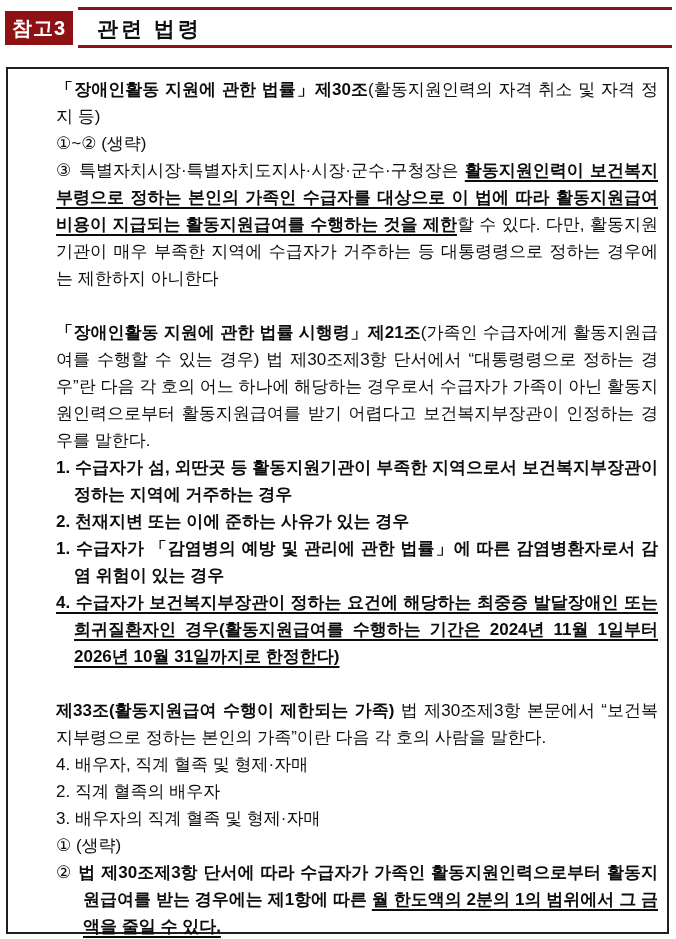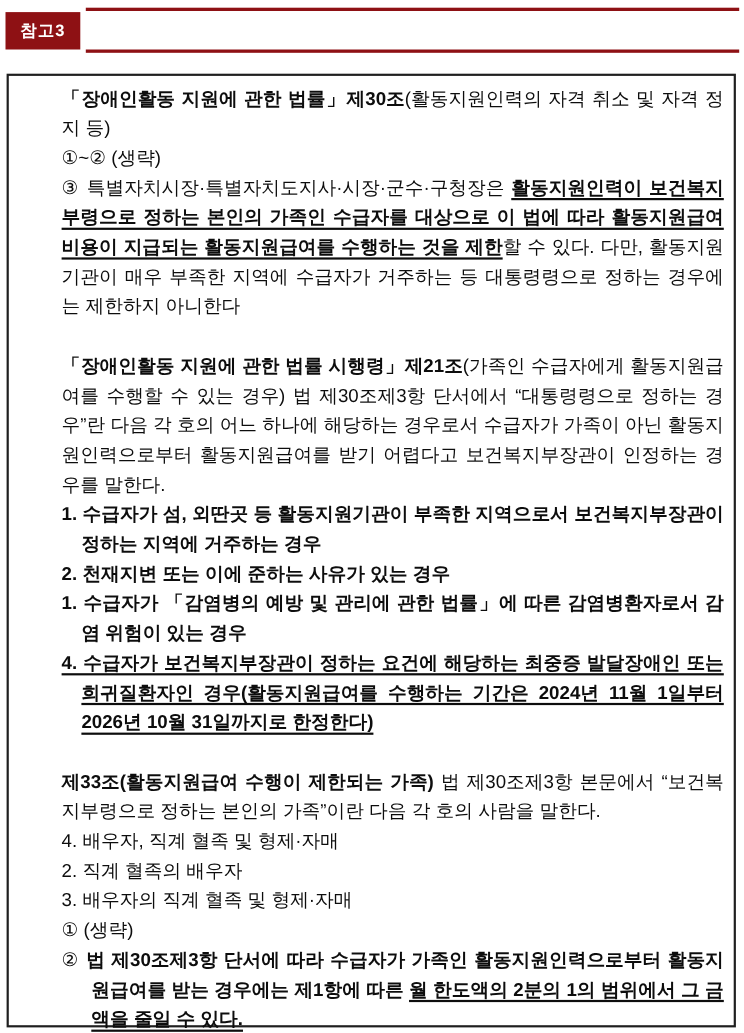--- a/index.html
+++ b/index.html
@@ -12,21 +12,21 @@
 
   
   .header{position:absolute;left:0;top:0;width:676px;height:62px;}
   .rule{position:absolute;left:78px;width:594px;height:3px;background:#8b0f14;}
   .rule-top{top:7px;}
   .rule-bottom{top:45px;}
   .badge{
     position:absolute;left:5px;top:11px;width:68px;height:34px;
     background:#8e1114;color:#ffffff;
     display:flex;align-items:center;justify-content:center;
-    font-weight:bold;font-size:15px;letter-spacing:1px;
+    font-weight:bold;font-size:20px;letter-spacing:1px;
   }
   .title{
     position:absolute;left:97px;top:15px;
     font-weight:bold;font-size:21px;color:#0d0d0d;letter-spacing:3px;
   }
 
   
   .lawbox{
     position:absolute;left:6px;top:67px;width:663px;height:867px;
     border:2px solid #1f1f1f;box-sizing:border-box;
@@ -43,20 +43,21 @@
   .u{text-decoration:underline;text-underline-offset:4px;text-decoration-thickness:1.5px;}
 </style>
 </head>
 <body>
 
 <div class="page">
   <div class="header">
     <div class="rule rule-top" style="background: rgb(142, 17, 20);"></div>
     <div class="rule rule-bottom" style="background: rgb(142, 17, 20);"></div>
     <div class="badge" style="background: rgb(142, 17, 20);">참고3</div>
+    <div class="title">관련 법령</div>
   </div>
 
   <div class="lawbox" style="border-color: rgb(31, 31, 31); padding-left: 48px;">
       <div class="blk"><span class="b">「장애인활동 지원에 관한 법률」제30조</span><span>(활동지원인력의 자격 취소 및 자격 정지 등)</span></div>
       <div class="blk"><span>①~② (생략)</span></div>
       <div class="blk"><span>③ 특별자치시장·특별자치도지사·시장·군수·구청장은 </span><span class="b u">활동지원인력이 보건복지부령으로 정하는 본인의 가족인 수급자를 대상으로 이 법에 따라 활동지원급여비용이 지급되는 활동지원급여를 수행하는 것을 제한</span><span>할 수 있다. 다만, 활동지원기관이 매우 부족한 지역에 수급자가 거주하는 등 대통령령으로 정하는 경우에는 제한하지 아니한다</span></div>
       <div class="blk gap"><span class="b">「장애인활동 지원에 관한 법률 시행령」제21조</span><span>(가족인 수급자에게 활동지원급여를 수행할 수 있는 경우) 법 제30조제3항 단서에서 “대통령령으로 정하는 경우”란 다음 각 호의 어느 하나에 해당하는 경우로서 수급자가 가족이 아닌 활동지원인력으로부터 활동지원급여를 받기 어렵다고 보건복지부장관이 인정하는 경우를 말한다.</span></div>
       <div class="blk hang"><span class="b">1. 수급자가 섬, 외딴곳 등 활동지원기관이 부족한 지역으로서 보건복지부장관이 정하는 지역에 거주하는 경우</span></div>
       <div class="blk hang"><span class="b">2. 천재지변 또는 이에 준하는 사유가 있는 경우</span></div>
       <div class="blk hang"><span class="b">1. 수급자가 「감염병의 예방 및 관리에 관한 법률」에 따른 감염병환자로서 감염 위험이 있는 경우</span></div>

